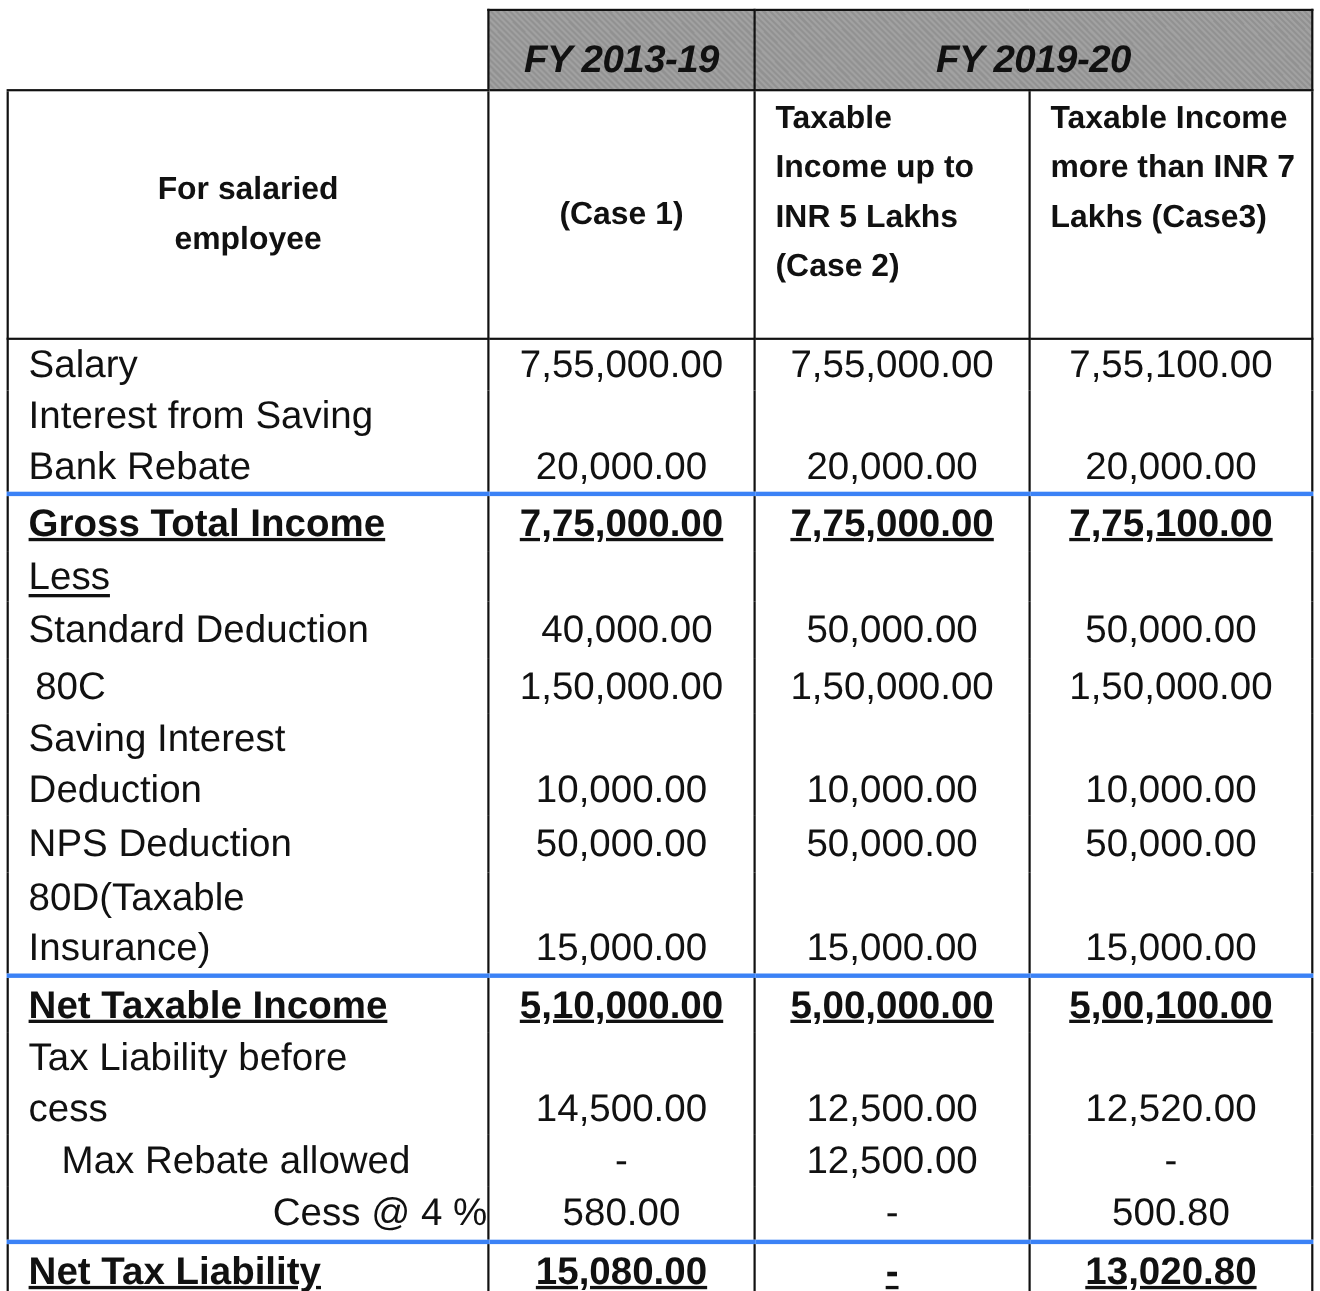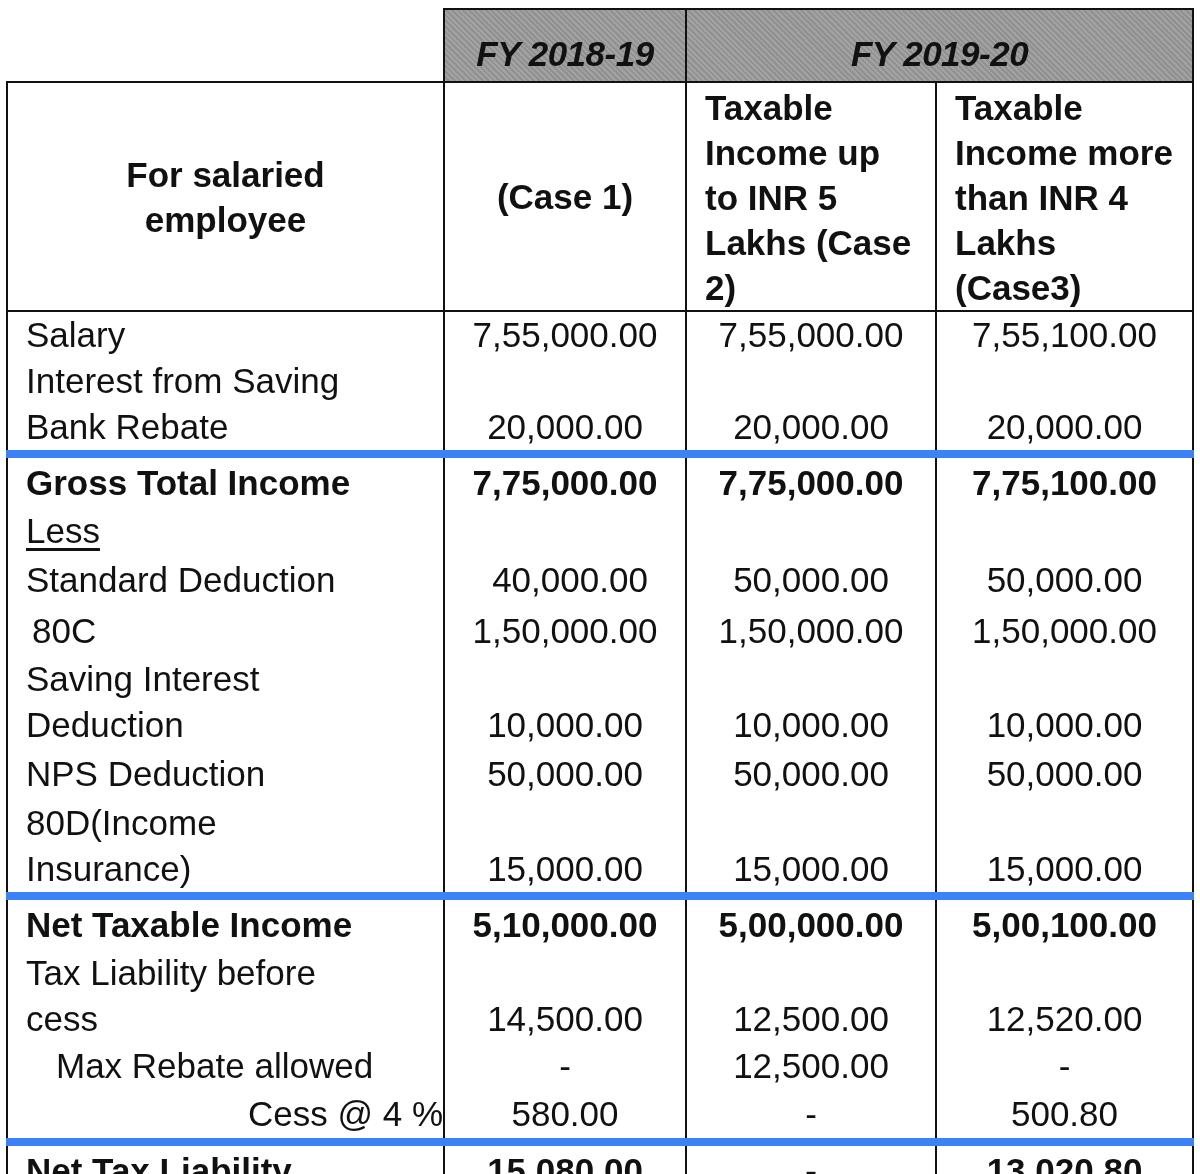--- a/index.html
+++ b/index.html
@@ -7,57 +7,57 @@
          font-family: "Liberation Sans", sans-serif; color: #111; }
   table.tax { position: absolute; left: 6px; top: 8px; border-collapse: collapse;
               table-layout: fixed; width: 1186px; }
   col.c0 { width: 437px; } col.c1 { width: 242px; } col.c2 { width: 250px; } col.c3 { width: 257px; }
   td, th { padding: 0; vertical-align: top; font-size: 35px; line-height: 46px; }
   .fy th { background: #9a9a9a;
            background-image: repeating-linear-gradient(45deg, rgba(255,255,255,0.08) 0 2px, rgba(0,0,0,0.06) 2px 4px);
            border: 2px solid #111; height: 67px; font-style: italic; font-weight: bold;
            font-size: 35px; text-align: center; vertical-align: bottom; padding-bottom: 4px; letter-spacing: -0.5px; }
   .fy th.blank { background: none; border: none; border-bottom: 2px solid #111; }
-  .sub th { border: 2px solid #111; height: 222px; font-weight: bold; font-size: 35px; line-height: 45px; }
+  .sub th { border: 2px solid #111; height: 222px; font-weight: bold; font-size: 29px; line-height: 45px; }
   .sub th.center { text-align: center; vertical-align: middle; }
   .sub th.left { text-align: left; vertical-align: top; padding-left: 18px; padding-top: 2px; }
   td { border-left: 2px solid #111; border-right: 2px solid #111; }
   td.label { padding-left: 18px; }
   td.val { text-align: center; vertical-align: bottom; }
   tr.sec-top td { border-top: 2px solid #111; }
-  tr.sec-bottom td { border-bottom: 8px solid #3b82f6; }
-  tr.bold td { font-weight: bold; }
+  tr.sec-bottom td { border-bottom: 4px solid #3b82f6; }
+  tr.bold td { font-weight: bold; text-decoration: underline; }
   .underline { text-decoration: underline; text-decoration-thickness: 3px; text-underline-offset: 5px; font-weight: normal; }
 </style>
 </head>
 <body>
 
 <table class="tax">
   <colgroup>
       <col class="c0">
       <col class="c1">
       <col class="c2">
       <col class="c3">
     </colgroup>
   <tbody>
       <tr class="fy">
     <th class="blank"></th>
-    <th>FY 2018-19</th>
+    <th>FY 2013-19</th>
     <th colspan="2">FY 2019-20</th>
   </tr>
   <tr class="sub">
     <th class="center">
           <div style="width:300px;margin:0 auto;">For salaried employee</div>
         </th>
     <th class="center">(Case 1)</th>
     <th class="left">
           <div style="width:210px;">Taxable Income up to INR 5 Lakhs (Case 2)</div>
         </th>
     <th class="left">
-          <div style="width:230px;">Taxable Income more than INR 4 Lakhs (Case3)</div>
+          <div style="width:230px;">Taxable Income more than INR 7 Lakhs (Case3)</div>
         </th>
   </tr>
 
   <tr class="sec-top">
     <td class="label">Salary</td>
     <td class="val">7,55,000.00</td>
     <td class="val">7,55,000.00</td>
     <td class="val">7,55,100.00</td>
   </tr>
   <tr class="sec-bottom">
@@ -104,21 +104,21 @@
     <td class="val">10,000.00</td>
   </tr>
   <tr>
     <td class="label" style="line-height:52px;">NPS Deduction</td>
     <td class="val" style="line-height:52px;">50,000.00</td>
     <td class="val" style="line-height:52px;">50,000.00</td>
     <td class="val" style="line-height:52px;">50,000.00</td>
   </tr>
   <tr class="sec-bottom">
     <td class="label">
-          <div>80D(Income</div>
+          <div>80D(Taxable</div>
           <div>Insurance)</div>
         </td>
     <td class="val">15,000.00</td>
     <td class="val">15,000.00</td>
     <td class="val">15,000.00</td>
   </tr>
 
   <tr class="bold">
     <td class="label" style="line-height:50px;">Net Taxable Income</td>
     <td class="val" style="line-height:50px;">5,10,000.00</td>

